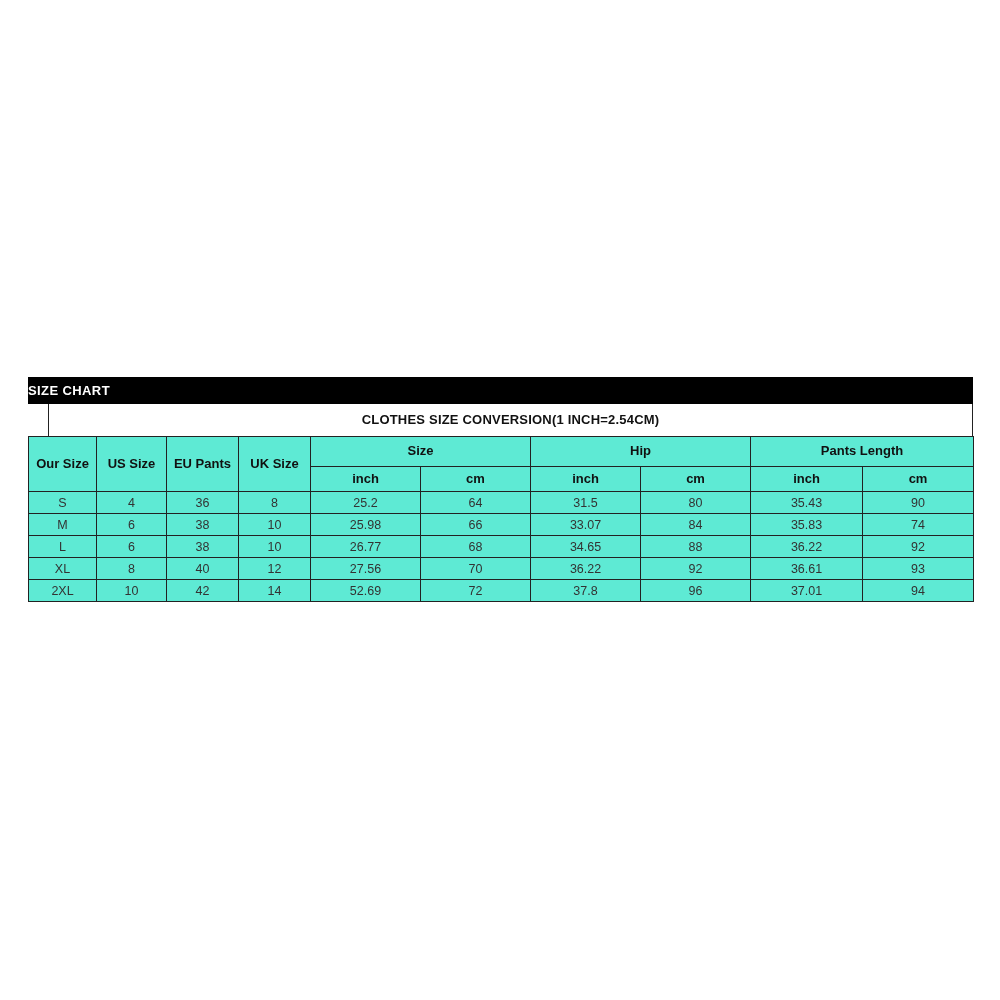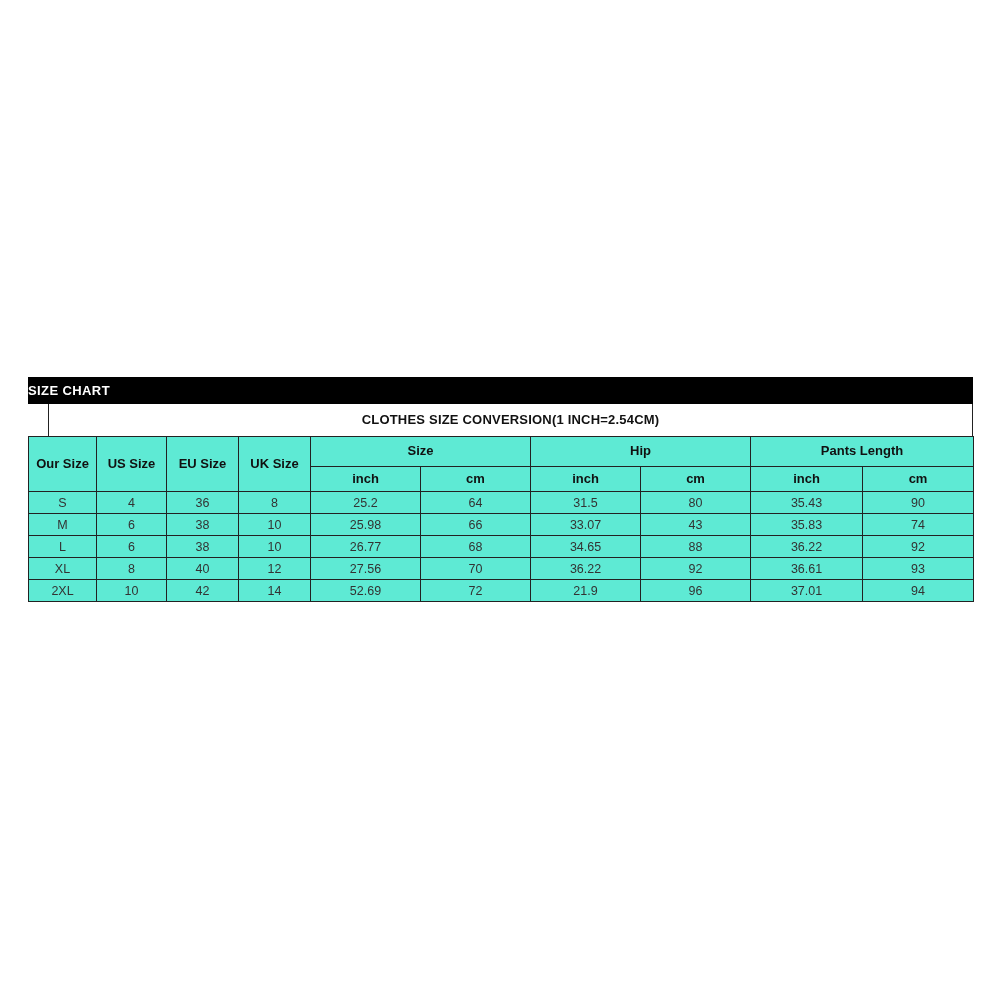--- a/index.html
+++ b/index.html
@@ -104,21 +104,21 @@
         <col style="width:110px">
         <col style="width:110px">
         <col style="width:110px">
         <col style="width:112px">
         <col style="width:111px">
       </colgroup>
       <thead>
         <tr>
           <th rowspan="2" class="rowspan-head">Our Size</th>
           <th rowspan="2" class="rowspan-head">US Size</th>
-          <th rowspan="2" class="rowspan-head">EU Size</th>
+          <th rowspan="2" class="rowspan-head">EU Pants</th>
           <th rowspan="2" class="rowspan-head">UK Size</th>
           <th colspan="2" class="group-head">Size</th>
           <th colspan="2" class="group-head">Hip</th>
           <th colspan="2" class="group-head">Pants Length</th>
         </tr>
         <tr>
           <th class="sub-head">inch</th>
           <th class="sub-head">cm</th>
           <th class="sub-head">inch</th>
           <th class="sub-head">cm</th>
@@ -140,21 +140,21 @@
             <td>90</td>
           </tr>
           <tr>
             <td>M</td>
             <td>6</td>
             <td>38</td>
             <td>10</td>
             <td>25.98</td>
             <td>66</td>
             <td>33.07</td>
-            <td>43</td>
+            <td>84</td>
             <td>35.83</td>
             <td>74</td>
           </tr>
           <tr>
             <td>L</td>
             <td>6</td>
             <td>38</td>
             <td>10</td>
             <td>26.77</td>
             <td>68</td>
@@ -175,21 +175,21 @@
             <td>36.61</td>
             <td>93</td>
           </tr>
           <tr>
             <td>2XL</td>
             <td>10</td>
             <td>42</td>
             <td>14</td>
             <td>52.69</td>
             <td>72</td>
-            <td>21.9</td>
+            <td>37.8</td>
             <td>96</td>
             <td>37.01</td>
             <td>94</td>
           </tr>
         </tbody>
     </table>
 
   </div>
 </div>
 

